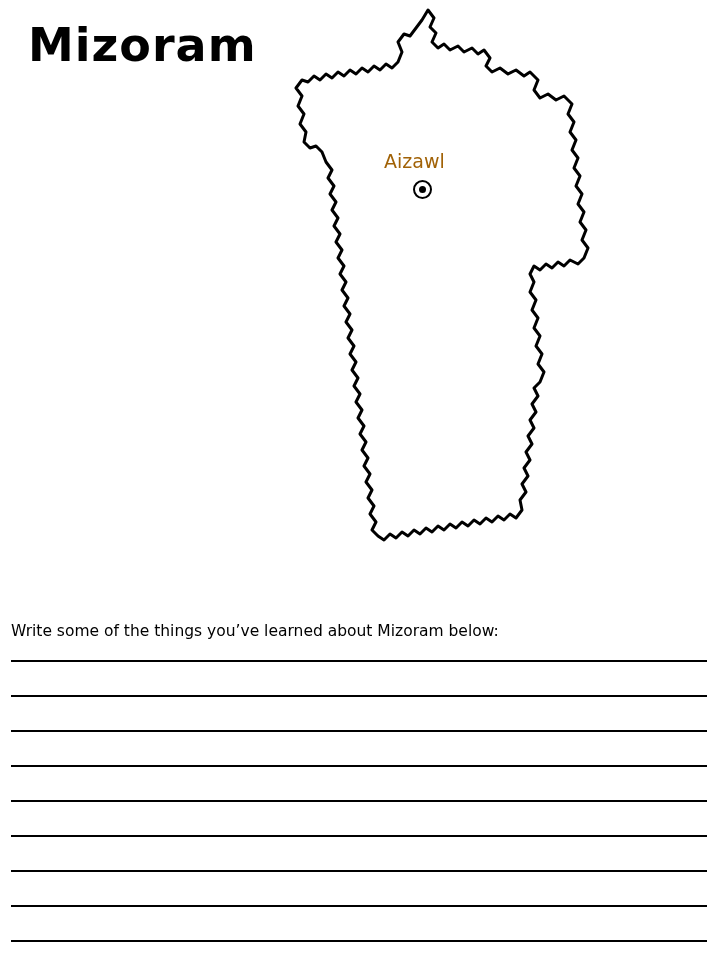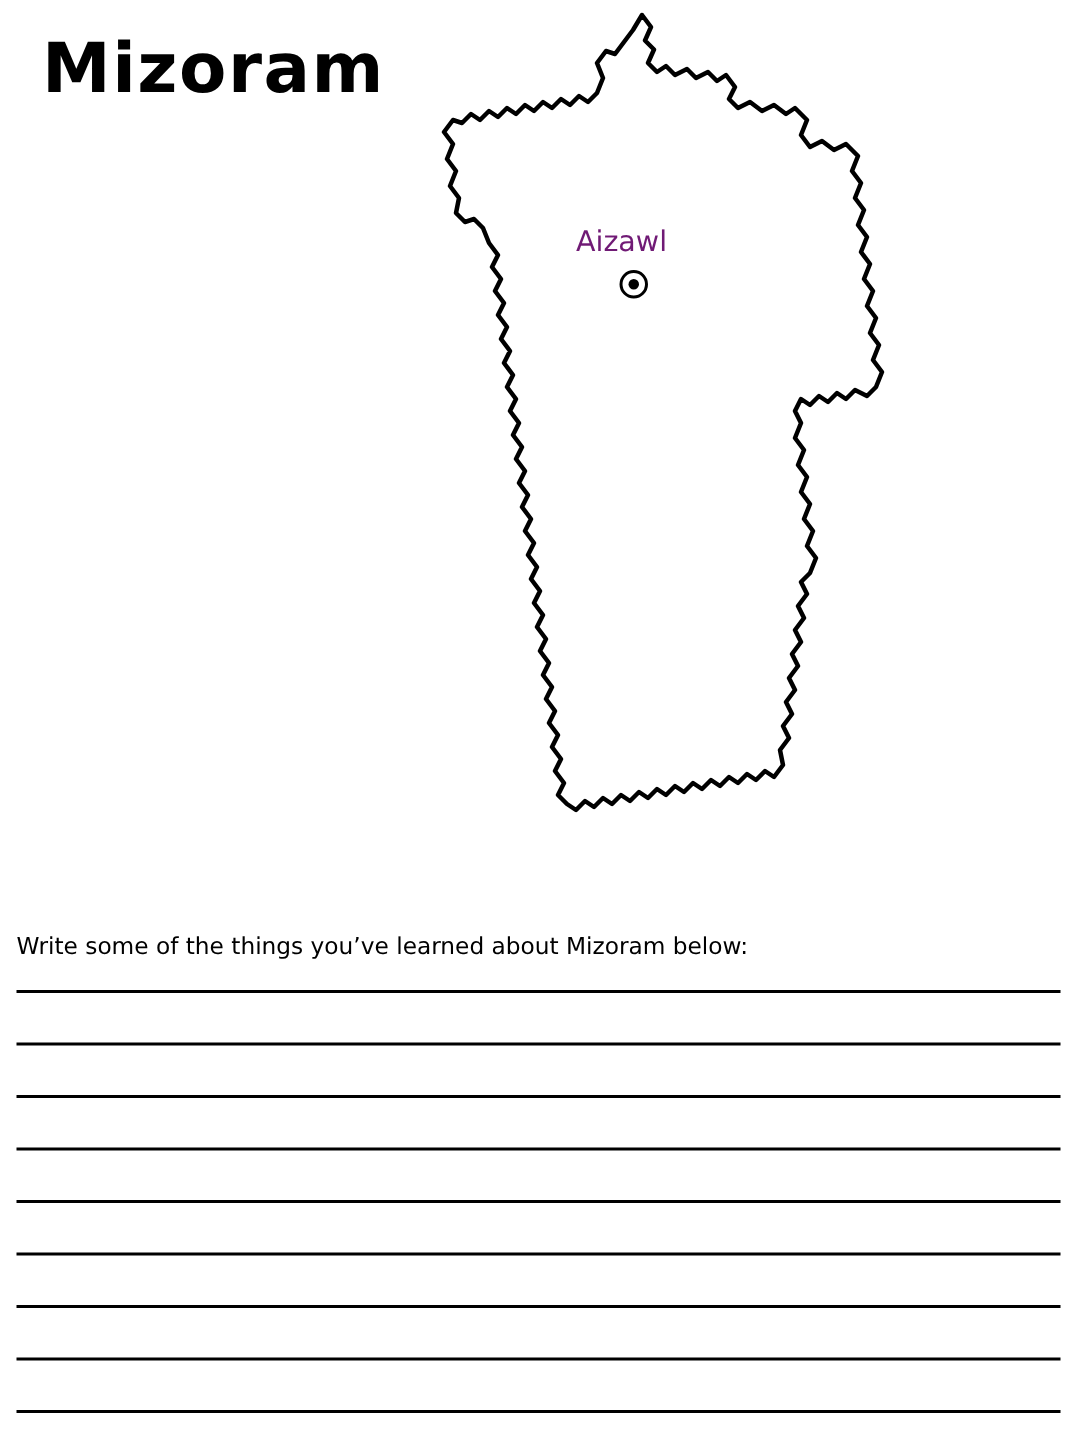--- a/index.html
+++ b/index.html
@@ -41,21 +41,21 @@
   }
   .map-svg {
     display: block;
   }
   .capital-label {
     position: absolute;
     left: 384px;
     top: 150px;
     font-family: "DejaVu Sans", sans-serif;
     font-size: 19px;
-    color: #701a75;
+    color: #a16207;
     white-space: nowrap;
   }
   .capital-dot {
     position: absolute;
     left: 413px;
     top: 180px;
     width: 19px;
     height: 19px;
     border: 2px solid #000;
     border-radius: 50%;

